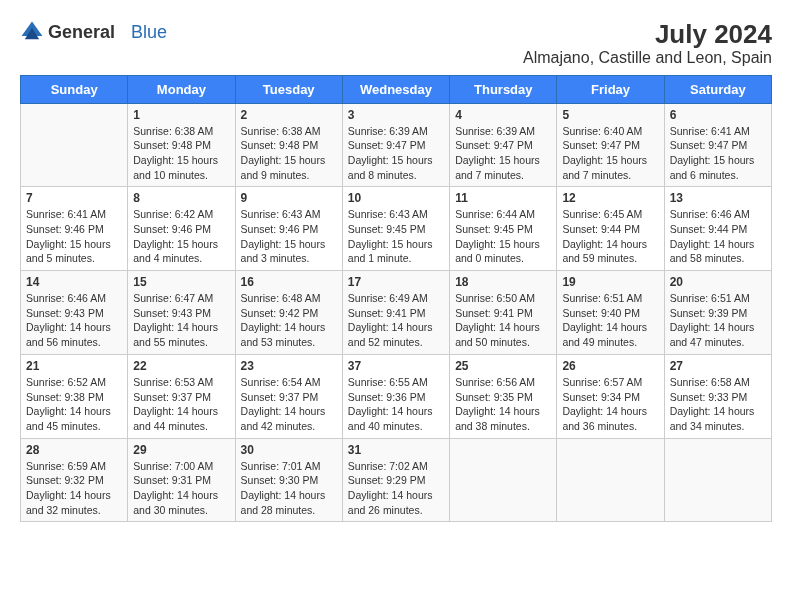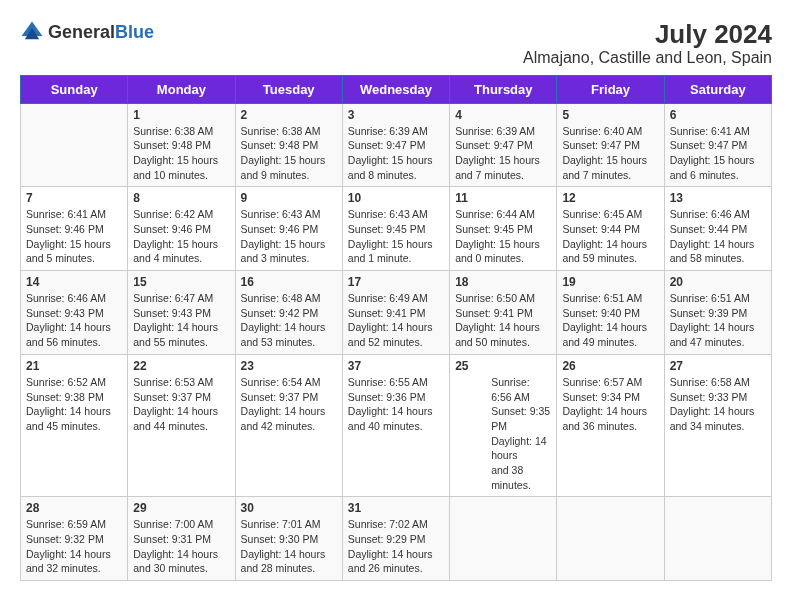--- a/index.html
+++ b/index.html
@@ -22,22 +22,23 @@
       gap: 4px;
     }
     .logo-text-general {
       font-size: 18px;
       font-weight: bold;
       color: #333;
       margin-top: 8px;
     }
     .logo-text-blue {
       font-size: 18px;
-      font-weight: bold;
+      font-weight: normal;
       color: #2a6eb5;
+      padding-left: 16px;
     }
     .logo-icon {
       width: 24px;
       height: 24px;
     }
     .title-area {
       text-align: right;
     }
     .month-title {
       font-size: 26px;
@@ -48,21 +49,21 @@
     .location-title {
       font-size: 16px;
       color: #333;
     }
     table {
       width: 100%;
       border-collapse: collapse;
       font-size: 11px;
     }
     thead tr th {
-      background-color: #6d28d9;
+      background-color: #3b82f6;
       color: #fff;
       text-align: center;
       padding: 6px 4px;
       font-size: 13px;
       font-weight: bold;
       border: 1px solid #2a6eb5;
     }
     tbody tr td {
       border: 1px solid #ccc;
       vertical-align: top;
@@ -294,21 +295,21 @@
         </td>
         <td>
           <div class="day-number">37</div>
           <div class="day-info" style="white-space: pre-line;">Sunrise: 6:55 AM
 Sunset: 9:36 PM
 Daylight: 14 hours
 and 40 minutes.</div>
         </td>
         <td>
           <div class="day-number">25</div>
-          <div class="day-info" style="white-space: pre-line; margin-left: 36px;">Sunrise: 6:56 AM
+          <div class="day-info" style="white-space: pre-line;">Sunrise: 6:56 AM
 Sunset: 9:35 PM
 Daylight: 14 hours
 and 38 minutes.</div>
         </td>
         <td>
           <div class="day-number">26</div>
           <div class="day-info" style="white-space: pre-line;">Sunrise: 6:57 AM
 Sunset: 9:34 PM
 Daylight: 14 hours
 and 36 minutes.</div>

